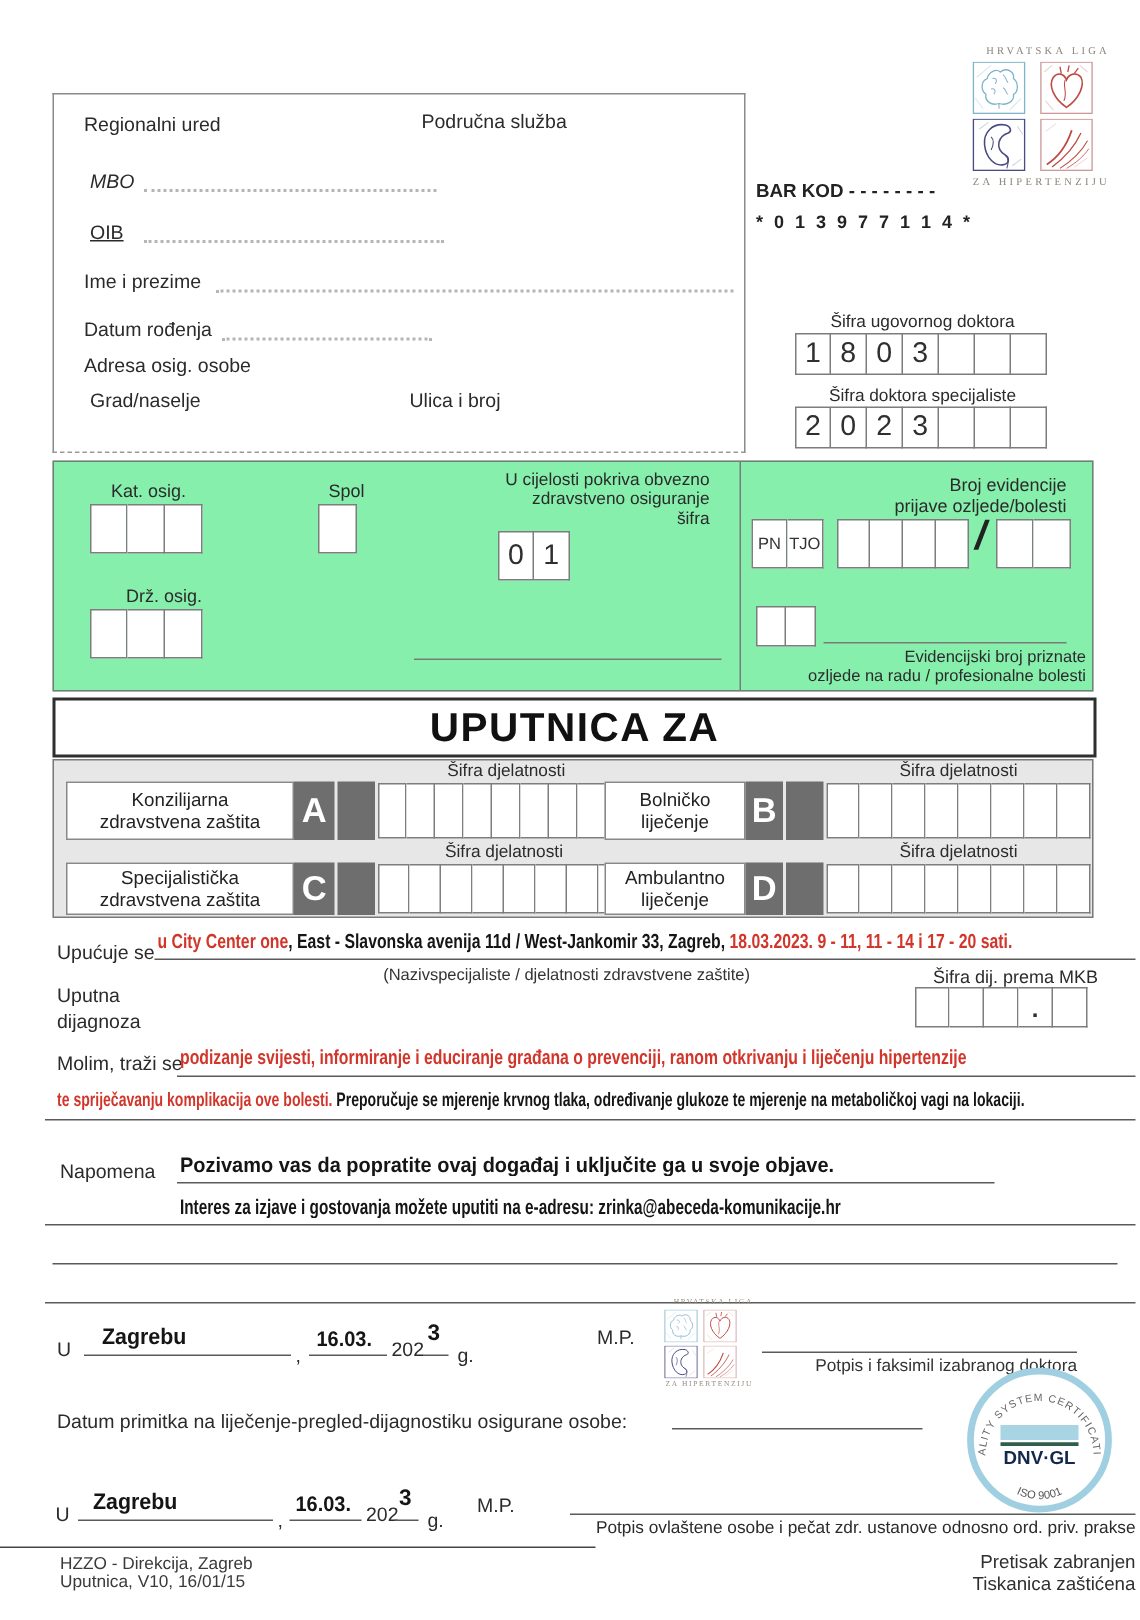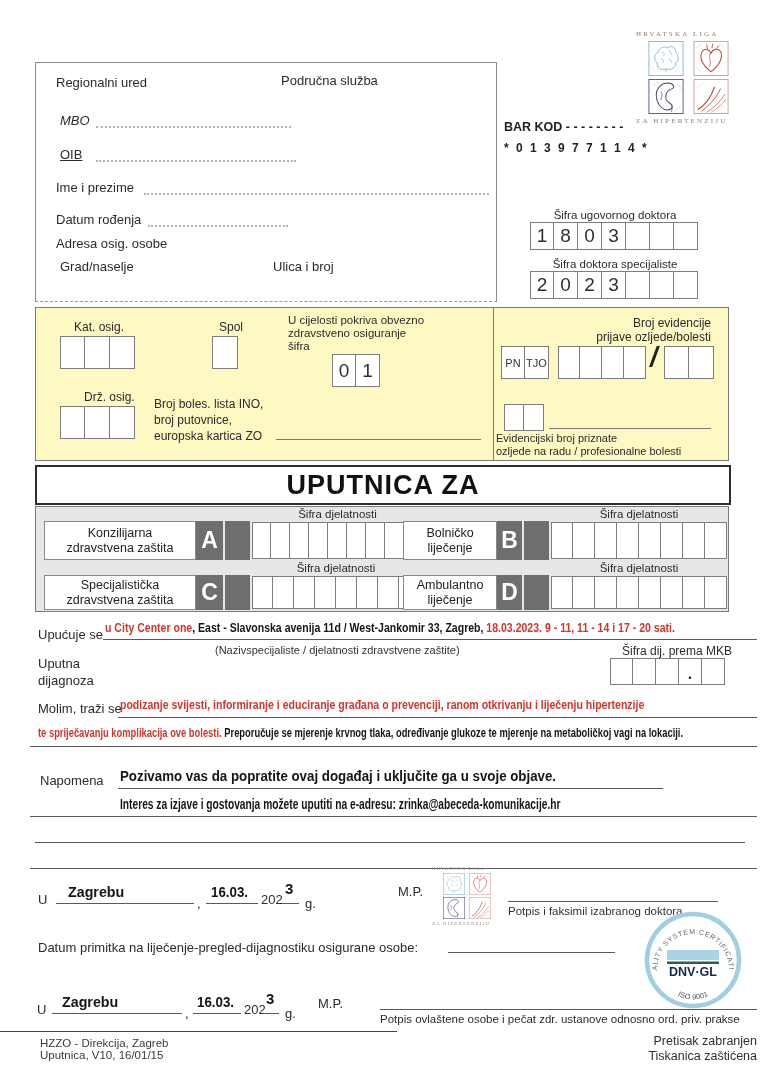--- a/index.html
+++ b/index.html
@@ -1,27 +1,27 @@
 <!DOCTYPE html>
 <html><head>
 <meta charset="utf-8">
 <style>
   html,body{margin:0;padding:0;background:#fff;}
   #page{position:relative;width:760px;height:1080px;background:#fff;overflow:hidden;
         font-family:"Liberation Sans",sans-serif;color:#2b2b2b;}
   .abs{position:absolute;}
   .lbl{font-size:13px;color:#2b2b2b;}
   .sm{font-size:11.5px;color:#333;}
-  .ctr{text-align:left;}
+  .ctr{text-align:right;}
   .rt{text-align:right;}
   .uline{position:absolute;height:0;border-bottom:1px solid #5a5a5a;}
   .dotline{position:absolute;height:0;border-bottom:2px dotted #b5b5b5;}
   
   .box{position:absolute;border:1px solid #8a8a8a;background:#fff;}
-  .graybox{position:absolute;border:1px solid #7a7a7a;background:#fef9c3;}
+  .graybox{position:absolute;border:1px solid #7a7a7a;background:#86efac;}
   
   .cells{display:flex;position:absolute;}
   .cells .cell{background:#fff;border:1px solid #7d7d7d;border-left:none;box-sizing:border-box;
     display:flex;align-items:center;justify-content:center;font-size:19px;color:#2f2f2f;}
   .cells .cell:first-child{border-left:1px solid #7d7d7d;}
   .c-clinic .cell{width:20px;height:27px;}
   .c-doc .cell{width:24px;height:28px;}
   .c-3 .cell{width:25px;height:33px;}
   .c-spol .cell{width:26px;height:33px;}
   .c-cov .cell{width:24px;height:33px;}
@@ -181,25 +181,20 @@
         <div class="cell">1</div>
       </div>
 
     <div class="abs" style="left:48px;top:82px;font-size:12px;">Drž. osig.</div>
     <div class="cells c-3" style="left:24px;top:98px;">
         <div class="cell"></div>
         <div class="cell"></div>
         <div class="cell"></div>
       </div>
 
-    <div class="abs" style="left:118px;top:88px;font-size:12px;line-height:16px;">
-      <div>Broj boles. lista INO,</div>
-      <div>broj putovnice,</div>
-      <div>europska kartica ZO</div>
-    </div>
     <div class="uline" style="left:240px;top:131px;width:205px;border-color:#7a7a7a;"></div>
 
     <div class="abs rt" style="left:480px;top:8px;width:195px;font-size:12px;line-height:14px;">
       <div>Broj evidencije</div>
       <div>prijave ozljede/bolesti</div>
     </div>
     <div class="cells c-pntjo" style="left:465px;top:38px;">
         <div class="cell">PN</div>
         <div class="cell">TJO</div>
       </div>

